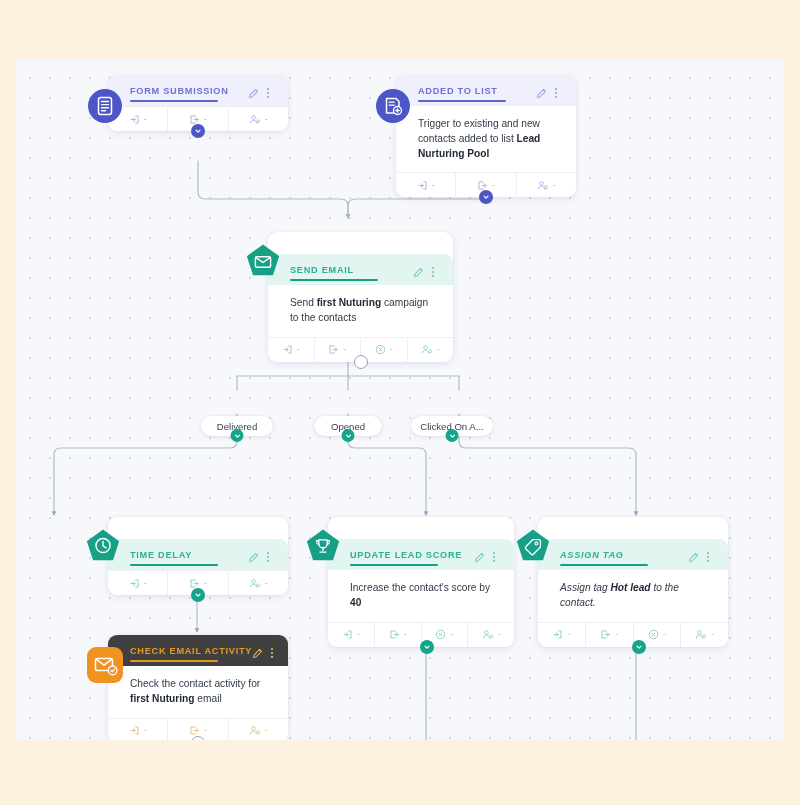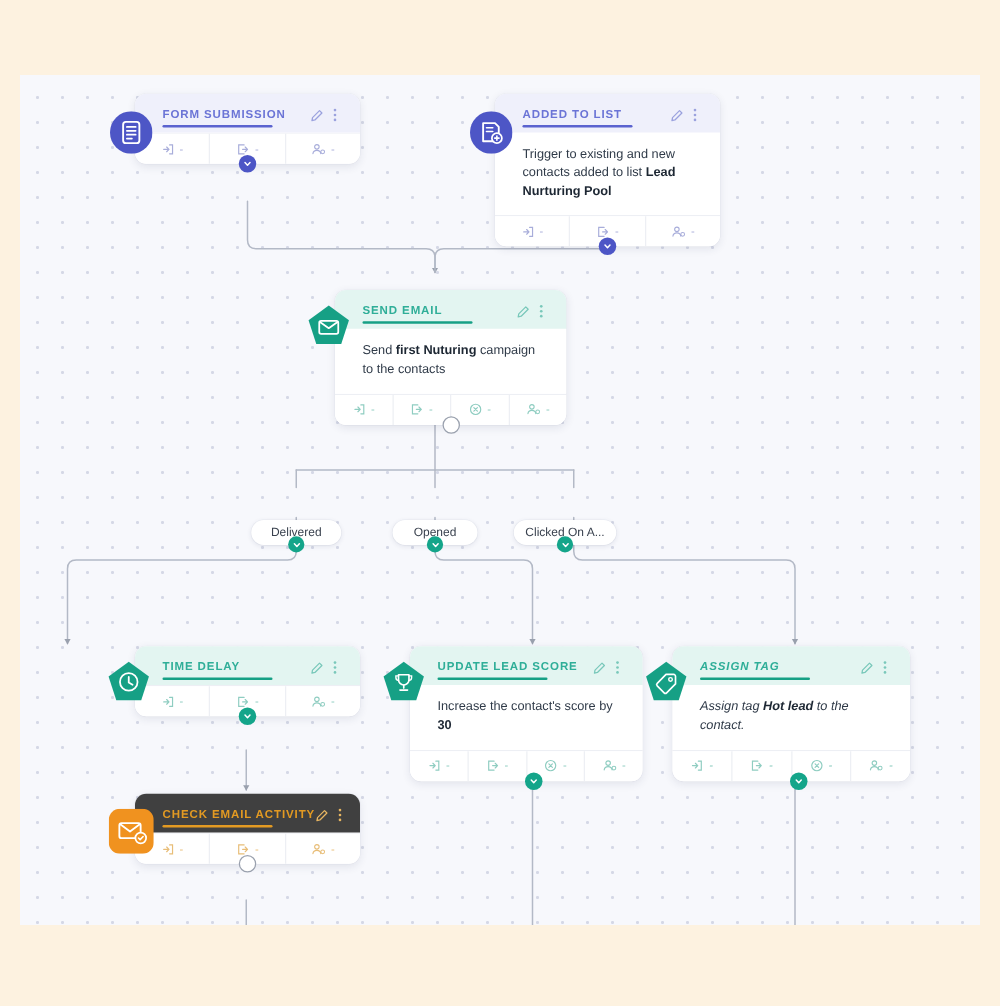--- a/index.html
+++ b/index.html
@@ -81,21 +81,21 @@
   .foot-cell .dash { font-size: 9px; line-height: 1; }
 
   
   .t-indigo .node-head { background: #eff0fb; }
   .t-indigo .node-title { color: #6b74d6; }
   .t-indigo .rule { background: #5b63cf; }
   .t-indigo .ico-btn { color: #9ba2de; }
   .t-indigo .foot-cell { color: #a8adda; }
 
   
-  .t-teal .node-head { background: #e3f5f1; }
+  .t-teal .node-head { background: #e3f5f1; margin-top: 22px; }
   .t-teal .node-title { color: #2fae98; }
   .t-teal .rule { background: #16a085; }
   .t-teal .ico-btn { color: #79c8ba; }
   .t-teal .foot-cell { color: #8fcdc1; }
 
   
   .t-amber .node-head { background: #404040; }
   .t-amber .node-title { color: #e39a22; }
   .t-amber .rule { background: #e39a22; }
   .t-amber .ico-btn { color: #e7b561; }
@@ -479,21 +479,21 @@
             <svg viewBox="0 0 4 14" width="4" height="12">
                 <circle cx="2" cy="2.4" r="1.25" fill="currentColor"></circle>
                 <circle cx="2" cy="7" r="1.25" fill="currentColor"></circle>
                 <circle cx="2" cy="11.6" r="1.25" fill="currentColor"></circle>
               </svg>
           </span>
         </div>
         <div class="rule"></div>
       </div>
       <div class="node-body">
-        <span>Increase the contact's score by </span><b>30</b>
+        <span>Increase the contact's score by </span><b>40</b>
       </div>
       <div class="node-foot">
         <div class="foot-cell">
           <svg width="11" height="11" viewBox="0 0 14 14">
               <path d="M8.5 2.5h3v9h-3" fill="none" stroke="currentColor" stroke-width="1.2" stroke-linecap="round"></path>
               <path d="M2.5 7h5M5.5 4.6L7.9 7 5.5 9.4" fill="none" stroke="currentColor" stroke-width="1.2" stroke-linecap="round" stroke-linejoin="round"></path>
             </svg>
           <span class="dash">-</span>
         </div>
         <div class="foot-cell">
@@ -614,20 +614,23 @@
           <span class="ico-btn">
             <svg viewBox="0 0 4 14" width="4" height="12">
                 <circle cx="2" cy="2.4" r="1.25" fill="currentColor"></circle>
                 <circle cx="2" cy="7" r="1.25" fill="currentColor"></circle>
                 <circle cx="2" cy="11.6" r="1.25" fill="currentColor"></circle>
               </svg>
           </span>
         </div>
         <div class="rule"></div>
       </div>
+      <div class="node-body">
+        <span>Check the contact activity for </span><b>first Nuturing</b><span> email</span>
+      </div>
       <div class="node-foot">
         <div class="foot-cell">
           <svg width="11" height="11" viewBox="0 0 14 14">
               <path d="M8.5 2.5h3v9h-3" fill="none" stroke="currentColor" stroke-width="1.2" stroke-linecap="round"></path>
               <path d="M2.5 7h5M5.5 4.6L7.9 7 5.5 9.4" fill="none" stroke="currentColor" stroke-width="1.2" stroke-linecap="round" stroke-linejoin="round"></path>
             </svg>
           <span class="dash">-</span>
         </div>
         <div class="foot-cell">
           <svg width="11" height="11" viewBox="0 0 14 14">

